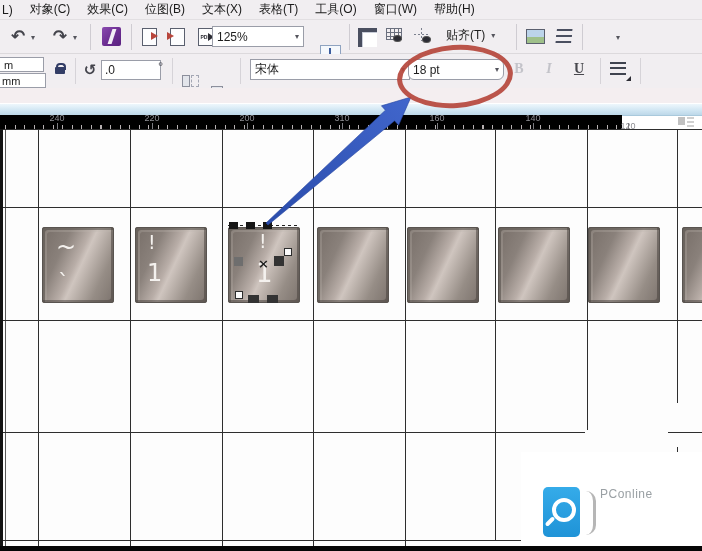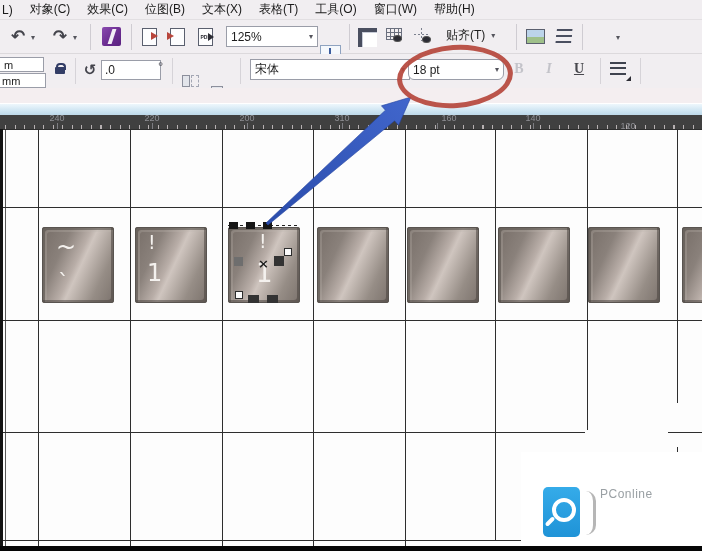--- a/index.html
+++ b/index.html
@@ -57,21 +57,21 @@
   .bullets-icon{width:16px;height:13px;position:relative;opacity:.45;}
   .bullets-icon:before{content:"";position:absolute;left:0;top:1px;width:3px;height:3px;background:#666;box-shadow:0 7px 0 #666;}
   .bullets-icon:after{content:"";position:absolute;left:6px;top:1px;width:10px;height:3px;background:#888;box-shadow:0 7px 0 #888;}
   .dropcap-icon{width:16px;height:13px;position:relative;opacity:.45;}
   .dropcap-icon:before{content:"";position:absolute;left:0;top:1px;width:7px;height:8px;background:#777;}
   .dropcap-icon:after{content:"";position:absolute;left:9px;top:1px;width:7px;height:12px;
       background:linear-gradient(to bottom,#999 0 2px,transparent 2px 4px,#999 4px 6px,transparent 6px 8px,#999 8px 10px,transparent 10px 12px,#999 12px 13px);}
   
   .doc-band{left:0;top:88px;width:702px;height:15px;background:#f4eef0;}
   .blue-band{left:0;top:103px;width:702px;height:11px;background:linear-gradient(180deg,#eef7fc 0%,#cfe5f2 60%,#bdd8e9 100%);border-top:1px solid #fff;border-bottom:1px solid #a9c9dc;}
-  .ruler{left:0;top:115px;width:702px;height:14px;background:#404040;text-decoration:underline;}
+  .ruler{left:0;top:115px;width:622px;height:14px;background:#000000;text-decoration:underline;}
   .ruler-num{position:absolute;top:-2px;width:26px;text-align:center;font-size:9px;color:#8f8f94;}
   .ruler-tickmajor{position:absolute;top:8px;width:1px;height:6px;background:#7d7d82;}
   .ruler-minor{position:absolute;left:5px;right:0;top:10px;height:4px;
       background:repeating-linear-gradient(to right,#b7b1b2 0 1px,transparent 1px 9.55px);}
   
   .canvas{left:0;top:129px;width:702px;height:417px;background:#fdfdfd;}
   .gl{position:absolute;background:#2e2e2e;}
   .edge-left{position:absolute;left:0;top:0;width:3px;height:417px;background:#141414;}
   .edge-left2{position:absolute;left:5px;top:0;width:1px;height:417px;background:#5a5a5a;}
   .bottombar{left:0;top:546px;width:702px;height:5px;background:#060606;}
@@ -136,21 +136,21 @@
     <div class="abs" style="left:170px;top:8px;">
       <div class="doc-icon"></div>
       <div class="red-arrow" style="left:-3px;top:4px;border-left:7px solid #b8453c;"></div>
     </div>
     <div class="abs" style="left:198px;top:8px;">
       <div class="doc-icon" style="display:flex;align-items:center;justify-content:center;">
         <span style="font-size:5px;font-weight:bold;color:#2c2c34;">PDF</span>
       </div>
       <div class="red-arrow" style="left:10px;top:5px;border-left:6px solid #2c2c34;"></div>
     </div>
-    <div class="abs combo" style="left:226px;top:6px;width:82px;height:19px;">
+    <div class="abs combo" style="left:212px;top:6px;width:82px;height:19px;">
       <span>125%</span>
       <span class="dd">▾</span>
     </div>
     <div class="abs pan-icon" style="left:320px;top:6px;"></div>
     <div class="abs vsep" style="left:349px;"></div>
     <div class="abs corner-icon" style="left:358px;top:8px;"></div>
     <div class="abs" style="left:386px;top:8px;">
       <div class="grid-icon"></div>
       <div class="eye-dot" style="left:7px;top:7px;"></div>
     </div>
@@ -215,21 +215,21 @@
     <div class="abs dropcap-icon" style="left:678px;top:9px;"></div>
   </div>
 
   <div class="abs doc-band"></div>
   <div class="abs blue-band"></div>
   <div class="abs ruler">
     <span class="ruler-num" style="left:44px;">240</span>
     <span class="ruler-num" style="left:139px;">220</span>
     <span class="ruler-num" style="left:234px;">200</span>
     <span class="ruler-num" style="left:329px;">310</span>
-    <span class="ruler-num" style="left:424px;margin-left:12px;">160</span>
+    <span class="ruler-num" style="left:424px;">160</span>
     <span class="ruler-num" style="left:520px;">140</span>
     <span class="ruler-num" style="left:615px;margin-top:8px;">120</span>
     <div class="ruler-minor"></div>
     <div class="ruler-tickmajor" style="left:57px;"></div>
     <div class="ruler-tickmajor" style="left:152px;"></div>
     <div class="ruler-tickmajor" style="left:247px;"></div>
     <div class="ruler-tickmajor" style="left:342px;"></div>
     <div class="ruler-tickmajor" style="left:437px;"></div>
     <div class="ruler-tickmajor" style="left:533px;"></div>
     <div class="ruler-tickmajor" style="left:628px;"></div>

